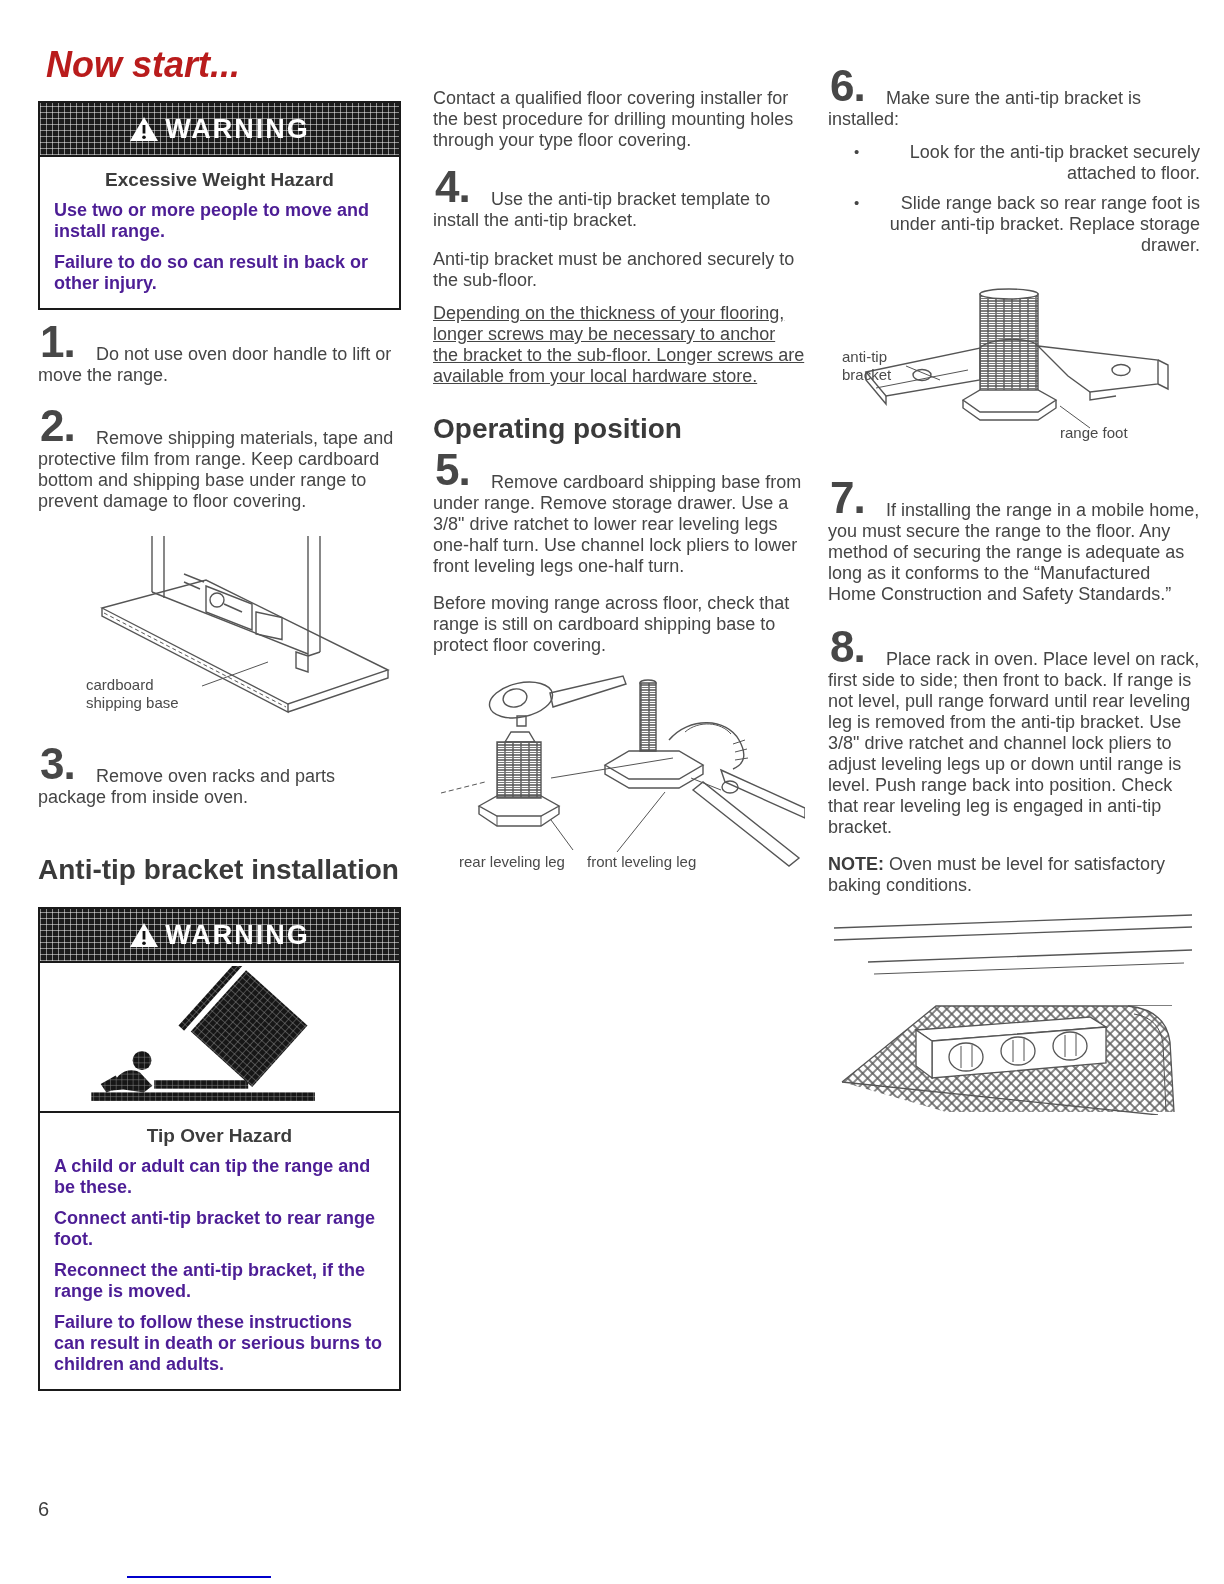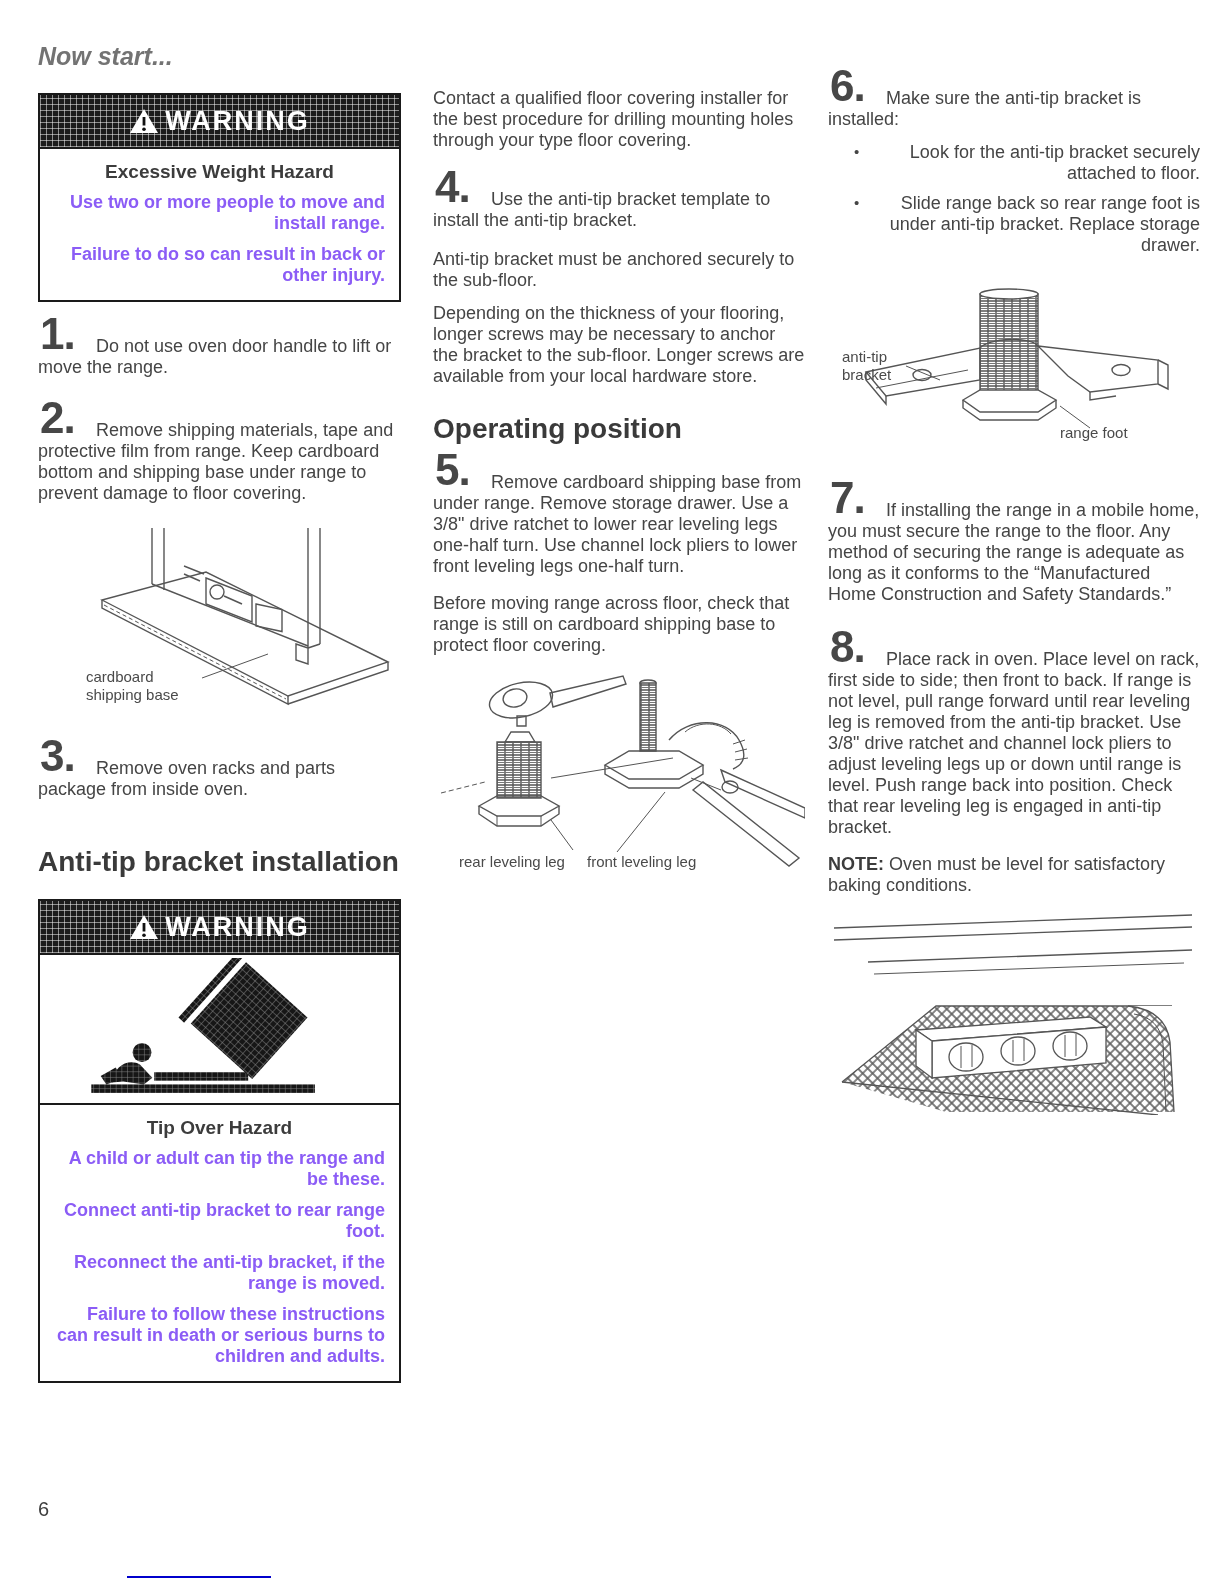--- a/index.html
+++ b/index.html
@@ -3,39 +3,39 @@
 <meta charset="utf-8">
 <style>
   html,body{margin:0;padding:0;background:#fff;}
   .page{position:relative;width:1224px;height:1584px;background:#ffffff;overflow:hidden;
         font-family:"Liberation Sans","DejaVu Sans",sans-serif;color:#454545;}
   .col{position:absolute;}
   #col-left{left:38px;top:40px;width:363px;}
   #col-mid{left:433px;top:88px;width:372px;}
   #col-right{left:828px;top:88px;width:372px;}
 
-  .doctitle{font-size:25px;font-style:italic;font-weight:bold;color:#737373;margin:0;line-height:33px;}
+  .doctitle{font-size:36px;font-style:italic;font-weight:bold;color:#b91c1c;margin:8px;line-height:33px;}
 
   .para{font-size:18px;line-height:21px;margin:0 0 12px 0;}
   .step{position:relative;font-size:18px;line-height:21px;text-indent:58px;margin:0 0 12px 0;}
   .step .num{position:absolute;left:2px;top:-24px;font-size:44px;line-height:1;
              font-weight:bold;color:#474747;text-indent:0;letter-spacing:-1px;}
   .h2{font-size:28px;font-weight:bold;color:#3a3a3a;line-height:31px;margin:0;}
 
   .warnbox{border:2px solid #1a1a1a;background:#fff;}
   .warnhead{height:52px;display:flex;align-items:center;justify-content:center;gap:6px;
             background-color:#1c1c1c;
             background-image:
               repeating-linear-gradient(0deg, rgba(255,255,255,.5) 0 1px, transparent 1px 6px),
               repeating-linear-gradient(90deg, rgba(255,255,255,.5) 0 1px, transparent 1px 6px);
             border-bottom:2px solid #1a1a1a;}
   .warnhead .wtext{color:#ffffff;font-size:27px;font-weight:bold;letter-spacing:2px;}
   .warnbody{padding:10px 14px 4px 14px;}
   .wtitle{text-align:center;font-size:19px;font-weight:bold;color:#3c3c3c;margin:2px 0 9px 0;}
-  .wpara{font-size:18px;font-weight:bold;line-height:21px;color:#8b5cf6;margin:0 0 10px 0;text-align:right;}
+  .wpara{font-size:18px;font-weight:bold;line-height:21px;color:#4c1d95;margin:0 0 10px 0;}
   .pictogram{height:148px;border-bottom:2px solid #1a1a1a;display:flex;align-items:center;justify-content:center;}
 
   .fig{position:relative;}
   .figlabel{position:absolute;font-size:15px;line-height:18px;color:#4a4a4a;}
 
   ul.bullets{list-style:none;margin:0 0 12px 26px;padding:0;text-align:right;}
   ul.bullets li{position:relative;padding-left:14px;font-size:18px;line-height:21px;margin-bottom:9px;}
   ul.bullets li::before{content:"\2022";position:absolute;left:0;top:-1px;font-size:15px;color:#454545;}
 
   .nlabel{font-weight:bold;color:#3c3c3c;}
@@ -158,21 +158,21 @@
   <div class="col" id="col-mid">
 
     <p class="para">Contact a qualified floor covering installer for the best procedure for drilling mounting holes through your type floor covering.</p>
 
     <p class="step" style="margin-top:38px;">
       <span class="num">4.</span>
       <span>Use the anti-tip bracket template to install the anti-tip bracket.</span>
     </p>
 
     <p class="para" style="margin-top:18px;">Anti-tip bracket must be anchored securely to the sub-floor.</p>
-    <p class="para" style="margin-top:8px;">Depending on the thickness of your flooring, longer screws may be necessary to anchor the bracket to the sub-floor. Longer screws are available from your local hardware store.</p>
+    <p class="para" style="margin-top:8px;text-decoration:underline;">Depending on the thickness of your flooring, longer screws may be necessary to anchor the bracket to the sub-floor. Longer screws are available from your local hardware store.</p>
 
     <h2 class="h2" style="margin-top:26px;">Operating position</h2>
 
     <p class="step" style="margin-top:28px;">
       <span class="num">5.</span>
       <span>Remove cardboard shipping base from under range. Remove storage drawer. Use a 3/8" drive ratchet to lower rear leveling legs one-half turn. Use channel lock pliers to lower front leveling legs one-half turn.</span>
     </p>
 
     <p class="para" style="margin-top:16px;">Before moving range across floor, check that range is still on cardboard shipping base to protect floor covering.</p>
 

